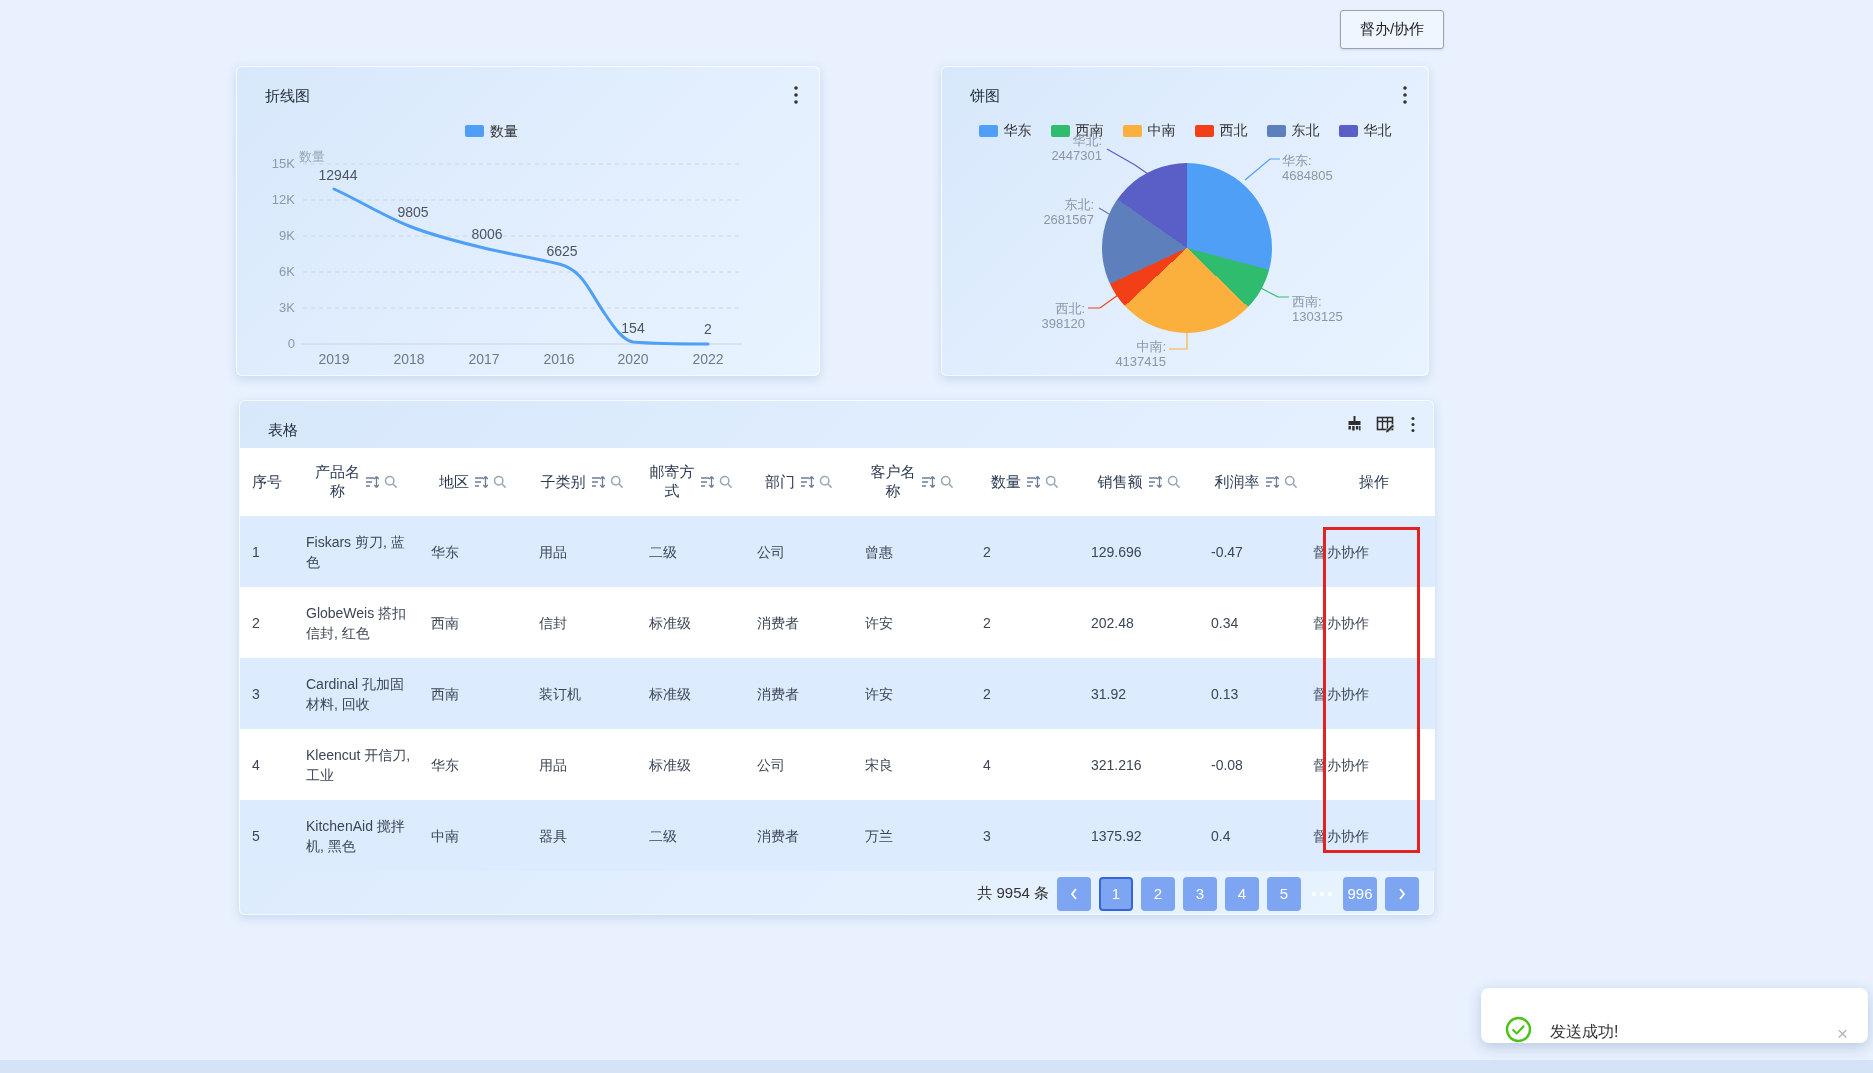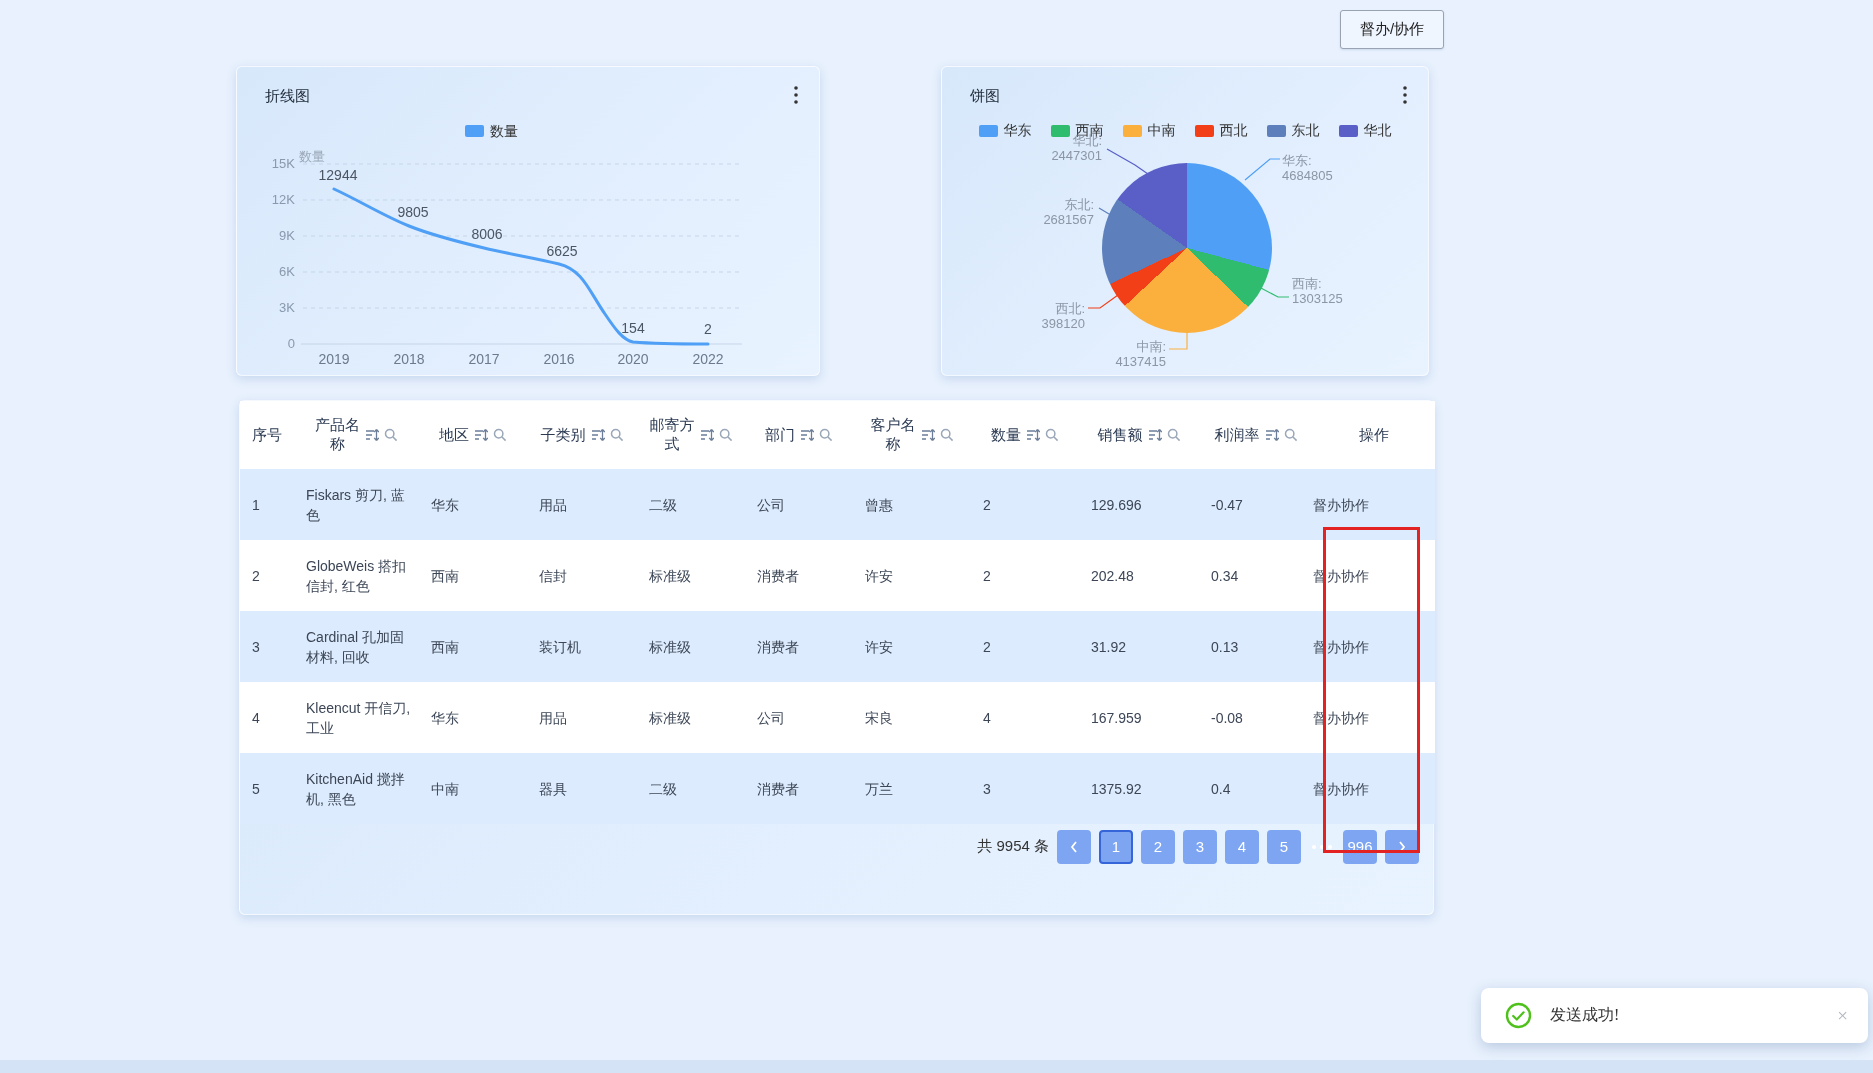--- a/index.html
+++ b/index.html
@@ -76,21 +76,21 @@
     display:flex; align-items:center; justify-content:center;
   }
   .pg-btn.active{ border:2px solid #3565D8; }
   .pg-dots{ width:26px; display:flex; justify-content:center; gap:4px; }
   .pg-dots i{ width:4px; height:4px; border-radius:50%; background:#ffffff; }
 
   
   .toast{
     position:absolute; left:1481px; top:988px; width:387px; height:55px; background:#ffffff;
     border-radius:8px; box-shadow:0 4px 14px rgba(80,110,160,.30);
-    display:flex; align-items:center; padding:0 20px 0 24px; gap:18px;font-family:Liberation Serif, serif;
+    display:flex; align-items:flex-end; padding:0 20px 0 24px; gap:18px;
   }
   .toast-msg{ font-size:16px; color:#333; }
   .toast-close{ margin-left:auto; font-size:19px; color:#b0b6bf; cursor:pointer; line-height:1; }
 
   .bottom-bar{ position:absolute; left:0; bottom:0; width:100%; height:13px; background:#D5E3F7; }
 
   svg text{ font-family:"Liberation Sans", sans-serif; }
 </style>
 </head>
 <body>
@@ -218,35 +218,55 @@
         <span>2447301</span>
     </div>
     <div class="pie-label" style="left:340px;top:78px">
       <span>华东:</span>
         <span>4684805</span>
     </div>
     <div class="pie-label pl-r" style="left:52px;top:122px">
       <span>东北:</span>
         <span>2681567</span>
     </div>
-    <div class="pie-label" style="left:350px;top:201px">
+    <div class="pie-label" style="left:350px;top:219px">
       <span>西南:</span>
         <span>1303125</span>
     </div>
     <div class="pie-label pl-r" style="left:43px;top:226px">
       <span>西北:</span>
         <span>398120</span>
     </div>
     <div class="pie-label pl-r" style="left:124px;top:264px">
       <span>中南:</span>
         <span>4137415</span>
     </div>
   </div>
 
   <div class="card table-card">
+    <div class="table-title-bar">
+      <div class="card-title">表格</div>
+      <div class="table-toolbar">
+        <svg class="tb-icon" viewBox="0 0 19 19">
+          <path d="M8.5 1h2v5h-2z" fill="#2f2f2f"></path>
+          <path d="M3.5 6h12v4h-12z" fill="#2f2f2f"></path>
+          <path d="M3.5 11h2.4v3.5H3.5z M7.2 11h2.4v4.6H7.2z M10.9 11h2.4v3.5h-2.4z M14.1 11h1.4v4.6h-1.4z" fill="#2f2f2f"></path>
+        </svg>
+        <svg class="tb-icon" viewBox="0 0 19 19">
+          <rect x="1.5" y="2.5" width="15" height="12" fill="none" stroke="#2f2f2f" stroke-width="1.6"></rect>
+          <path d="M1.5 6.5h15 M6.5 2.5v12 M11.5 2.5v12" stroke="#2f2f2f" stroke-width="1.4"></path>
+          <path d="M10 15.5l6.5-6.5 2 2-6.5 6.5-2.6.6z" fill="#2f2f2f" stroke="#fff" stroke-width=".8"></path>
+        </svg>
+        <svg class="tb-icon" viewBox="0 0 14 20" style="width:12px">
+          <circle cx="7" cy="3" r="1.8" fill="#333"></circle>
+            <circle cx="7" cy="10" r="1.8" fill="#333"></circle>
+            <circle cx="7" cy="17" r="1.8" fill="#333"></circle>
+        </svg>
+      </div>
+    </div>
 
     <table class="data-table">
       <colgroup>
         <col style="width:54px">
           <col style="width:125px">
           <col style="width:108px">
           <col style="width:110px">
         <col style="width:108px">
           <col style="width:108px">
           <col style="width:118px">
@@ -410,21 +430,21 @@
         </tr>
         <tr class="even">
           <td>4</td>
           <td>Kleencut 开信刀, 工业</td>
           <td>华东</td>
           <td>用品</td>
           <td>标准级</td>
           <td>公司</td>
           <td>宋良</td>
           <td>4</td>
-          <td>167.959</td>
+          <td>321.216</td>
           <td>-0.08</td>
           <td class="td-action">督办协作</td>
         </tr>
         <tr class="odd">
           <td>5</td>
           <td>KitchenAid 搅拌机, 黑色</td>
           <td>中南</td>
           <td>器具</td>
           <td>二级</td>
           <td>消费者</td>

